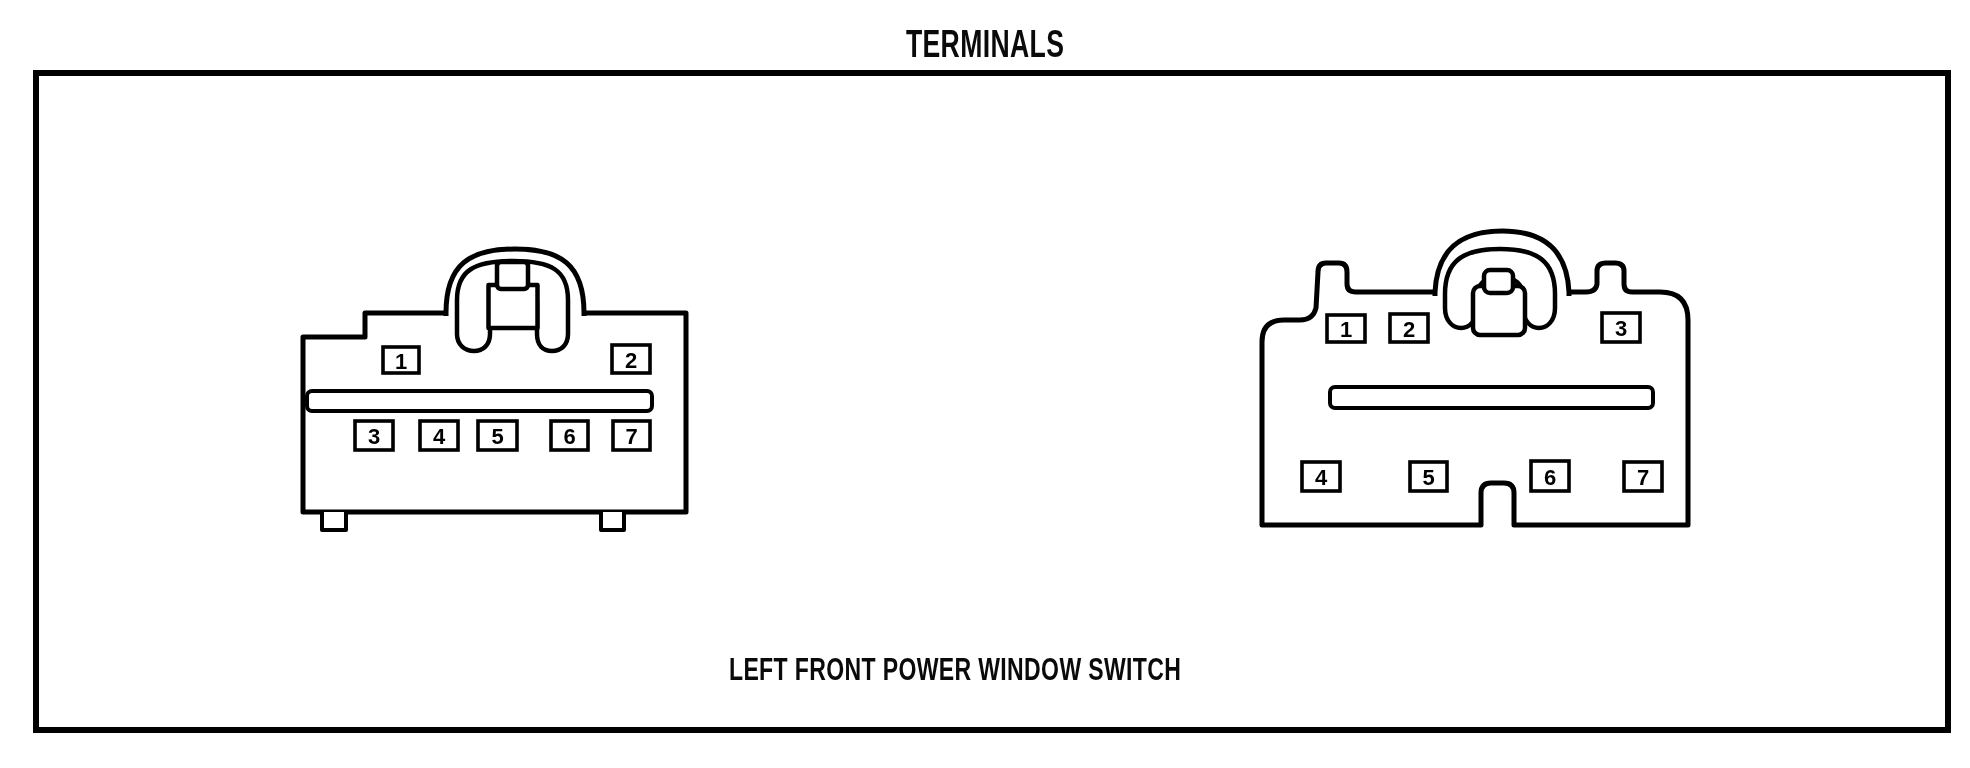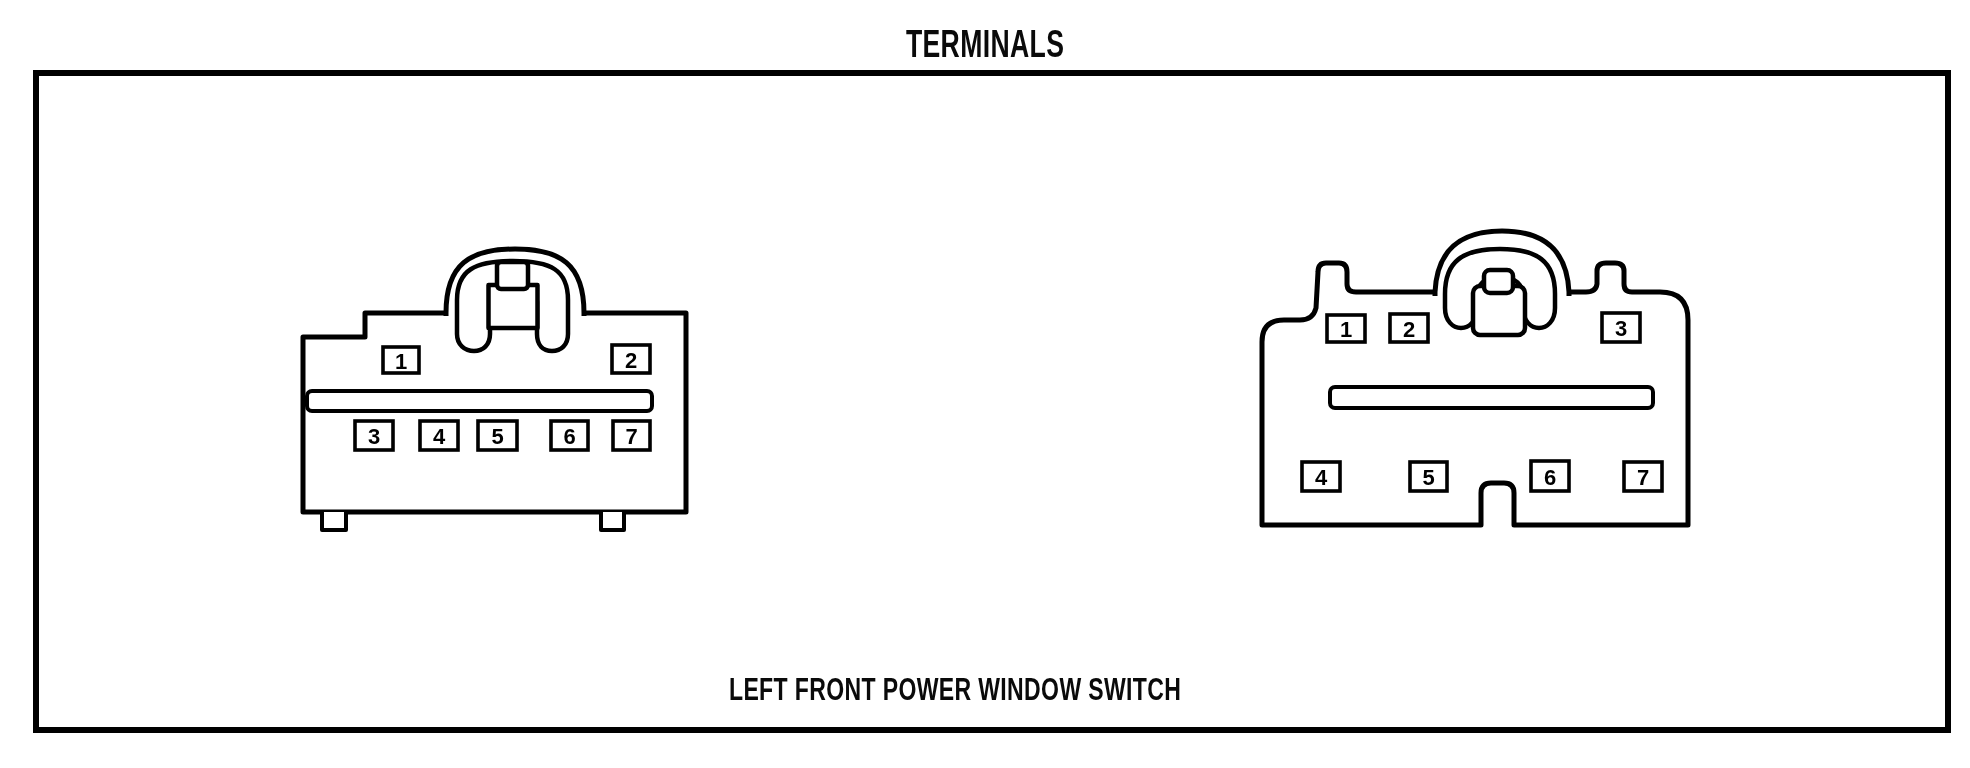--- a/index.html
+++ b/index.html
@@ -13,21 +13,21 @@
     border:6px solid #000;box-sizing:border-box;background:#fff;
   }
   .title-wrap{
     position:absolute;left:0;top:24px;width:1970px;text-align:center;
   }
   .title-text{
     display:inline-block;font-size:38px;line-height:40px;font-weight:700;color:#0a0a0a;
     transform:scaleX(0.70);transform-origin:center;letter-spacing:0.5px;white-space:nowrap;
   }
   .caption-wrap{
-    position:absolute;left:0;top:670px;width:1910px;text-align:center;
+    position:absolute;left:0;top:650px;width:1910px;text-align:center;
   }
   .caption-text{
     display:inline-block;font-size:32px;line-height:38px;font-weight:700;color:#0a0a0a;
     transform:scaleX(0.72);transform-origin:center;letter-spacing:0.5px;white-space:nowrap;
   }
   svg.diagram{position:absolute;left:0;top:0;}
   .body-outline{fill:#fff;stroke:#000;stroke-width:5;stroke-linejoin:round;}
   .erase{fill:#fff;stroke:none;}
   .arc{fill:none;stroke:#000;stroke-width:5;stroke-linejoin:round;stroke-linecap:butt;}
   .strap{fill:#fff;stroke:#000;stroke-width:4.5;stroke-linejoin:round;}

